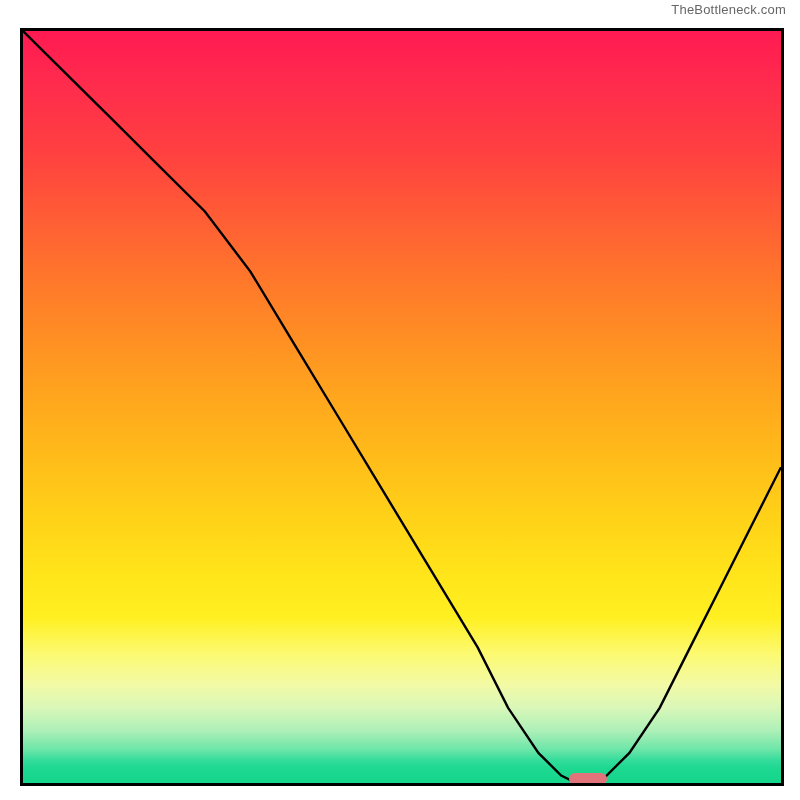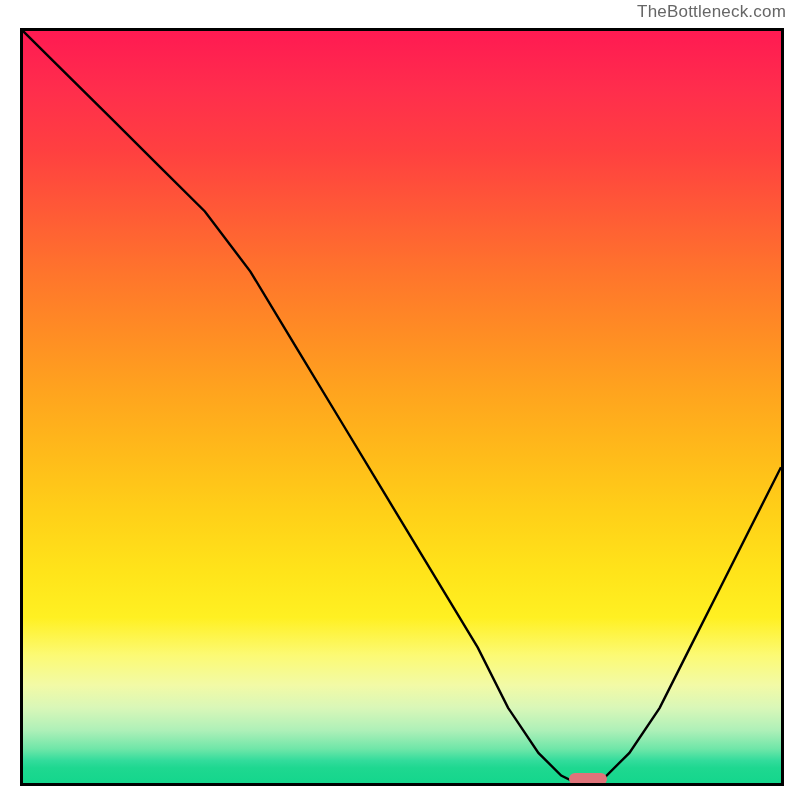--- a/index.html
+++ b/index.html
@@ -7,21 +7,21 @@
     width: 800px;
     height: 800px;
     background: #fff;
     position: relative;
     font-family: Arial, sans-serif;
   }
   .watermark {
     position: absolute;
     top: 2px;
     right: 14px;
-    font-size: 17px;
+    font-size: 13px;
     font-weight: 400;
     color: #666;
     letter-spacing: 0.2px;
     z-index: 10;
   }
   .plot {
     position: absolute;
     top: 28px;
     left: 20px;
     width: 764px;

